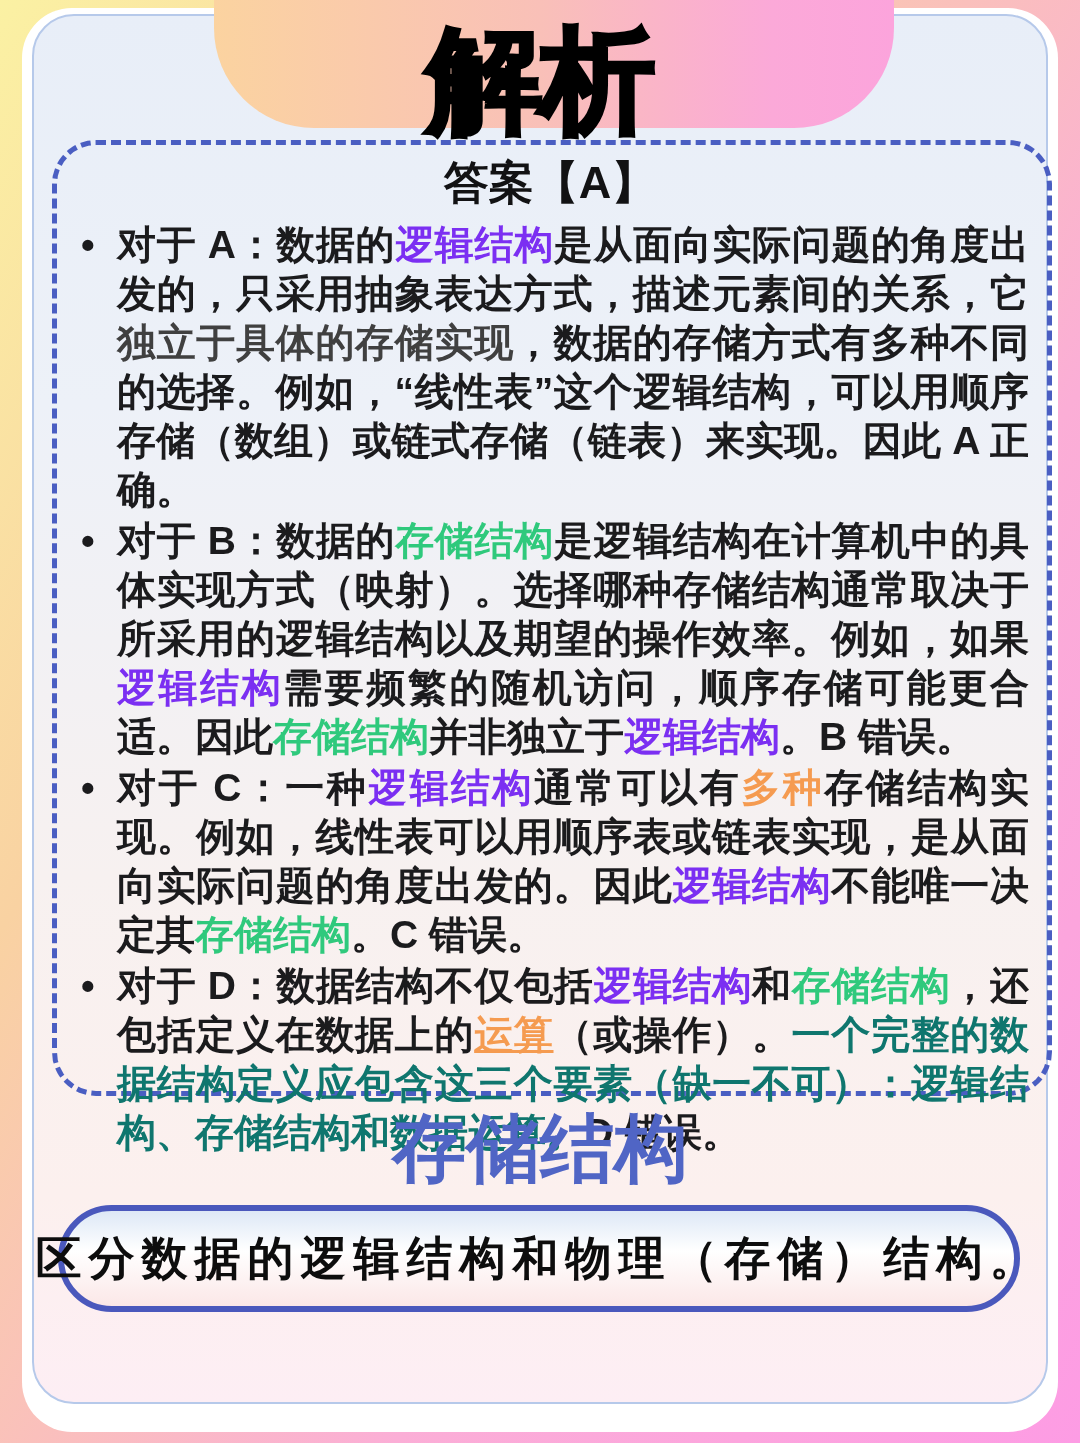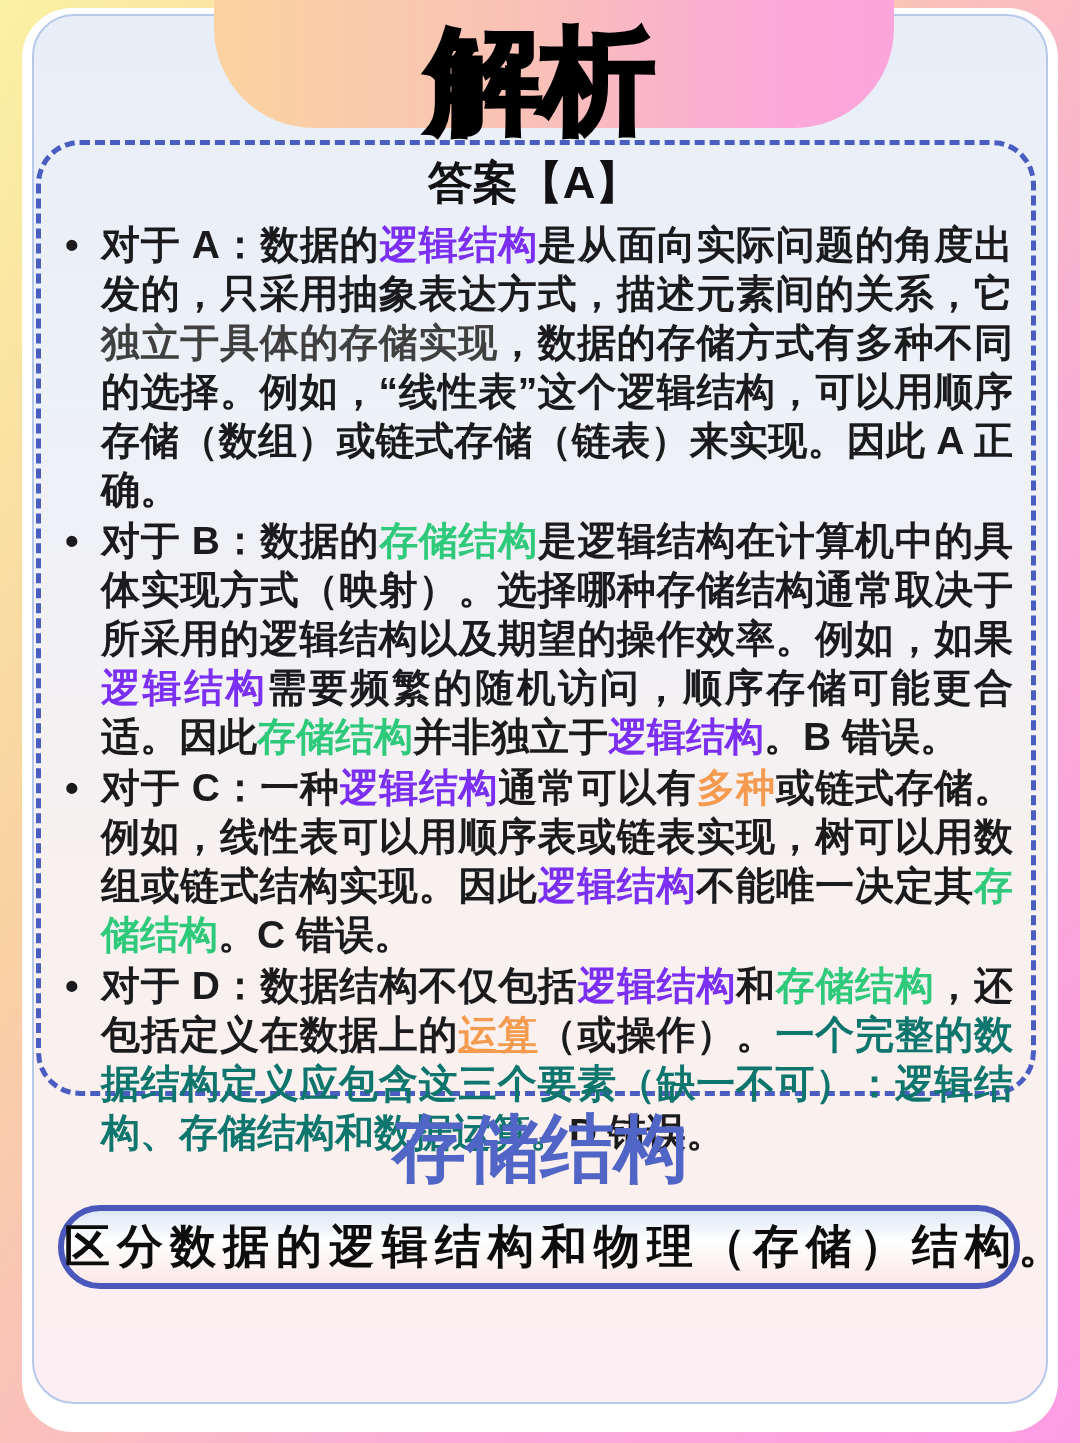--- a/index.html
+++ b/index.html
@@ -49,21 +49,21 @@
     font-weight: 900;
     color: #000;
     letter-spacing: -2px;
     -webkit-text-stroke: 4px #000;
     z-index: 3;
   }
 
   
   .answer-panel {
     position: absolute;
-    left: 36px; top: 140px;
+    left: 52px; top: 140px;
     width: 1000px; height: 956px;
     box-sizing: border-box;
     border: 5px dashed var(--dashed-border, #4a5ec2);
     border-radius: 44px;
     padding: 6px 18px 0 14px;
     z-index: 3;
   }
   .answer-label {
     text-align: center;
     font-size: 45px;
@@ -98,28 +98,28 @@
     font-family: "Liberation Serif", "DejaVu Serif", serif;
     font-size: 74px;
     font-weight: 900;
     color: var(--heading-blue, #5065c5);
     z-index: 3;
   }
 
   .takeaway-pill {
     position: absolute;
     left: 58px; top: 1205px;
-    width: 962px; height: 84px;
+    width: 962px; height: 107px;
     box-sizing: border-box;
     border: 6px solid var(--pill-border, #4a58bc);
     border-radius: 54px;
     background: linear-gradient(180deg, #dde8f6 0%, #ffffff 42%, #fbe7e7 100%);
     display: flex;
     align-items: center;
-    justify-content: flex-start;
+    justify-content: center;
     z-index: 3;
   }
   .takeaway-text {
     font-family: "Liberation Serif", "DejaVu Serif", serif;
     font-size: 46px;
     font-weight: 700;
     letter-spacing: 7px;
     color: #0d0d0d;
     white-space: nowrap;
   }
@@ -133,21 +133,21 @@
 
 <div class="blob"></div>
 
 <div class="page-title">解析</div>
 
 <div class="answer-panel">
   <div class="answer-label">答案【A】</div>
   <ul class="bullets">
       <li><span class="dot">•</span><span>对于 A：数据的</span><span style="color: rgb(123, 47, 242);">逻辑结构</span><span>是从面向实际问题的角度出发的，只采用抽象表达方式，描述元素间的关系，它</span><span style="color: #404040;">独立于具体的存储实现</span><span>，数据的存储方式有多种不同的选择。例如，“线性表”这个逻辑结构，可以用顺序存储（数组）或链式存储（链表）来实现。因此 A 正确。</span></li>
       <li><span class="dot">•</span><span>对于 B：数据的</span><span style="color: rgb(47, 201, 124);">存储结构</span><span>是逻辑结构在计算机中的具体实现方式（映射）。选择哪种存储结构通常取决于所采用的逻辑结构以及期望的操作效率。例如，如果</span><span style="color: rgb(123, 47, 242);">逻辑结构</span><span>需要频繁的随机访问，顺序存储可能更合适。因此</span><span style="color: rgb(47, 201, 124);">存储结构</span><span>并非独立于</span><span style="color: rgb(123, 47, 242);">逻辑结构</span><span>。B 错误。</span></li>
-      <li><span class="dot">•</span><span>对于 C：一种</span><span style="color: rgb(123, 47, 242);">逻辑结构</span><span>通常可以有</span><span style="color: rgb(245, 155, 80);">多种</span><span>或链式存储。例如，线性表可以用顺序表或链表实现，树可以用数组或链式结构实现。因此</span><span style="color: rgb(123, 47, 242);">逻辑结构</span><span>不能唯一决定其</span><span style="color: rgb(47, 201, 124);">存储结构</span><span>。C 错误。</span></li>
+      <li><span class="dot">•</span><span>对于 C：一种</span><span style="color: rgb(123, 47, 242);">逻辑结构</span><span>通常可以有</span><span style="color: rgb(245, 155, 80);">多种</span><span>存储结构实现。例如，线性表可以用顺序表或链表实现，是从面向实际问题的角度出发的。因此</span><span style="color: rgb(123, 47, 242);">逻辑结构</span><span>不能唯一决定其</span><span style="color: rgb(47, 201, 124);">存储结构</span><span>。C 错误。</span></li>
       <li><span class="dot">•</span><span>对于 D：数据结构不仅包括</span><span style="color: rgb(123, 47, 242);">逻辑结构</span><span>和</span><span style="color: rgb(47, 201, 124);">存储结构</span><span>，还包括定义在数据上的</span><span style="color: rgb(245, 155, 80); text-decoration: underline;">运算</span><span>（或操作）。</span><span style="color: #0f766e;">一个完整的数据结构定义应包含这三个要素（缺一不可）：逻辑结构、存储结构和数据运算。</span><span>D 错误。</span></li>
     </ul>
 </div>
 
 <div class="section-title">存储结构</div>
 
 <div class="takeaway-pill">
   <span class="takeaway-text">区分数据的逻辑结构和物理（存储）结构。</span>
 </div>
 

